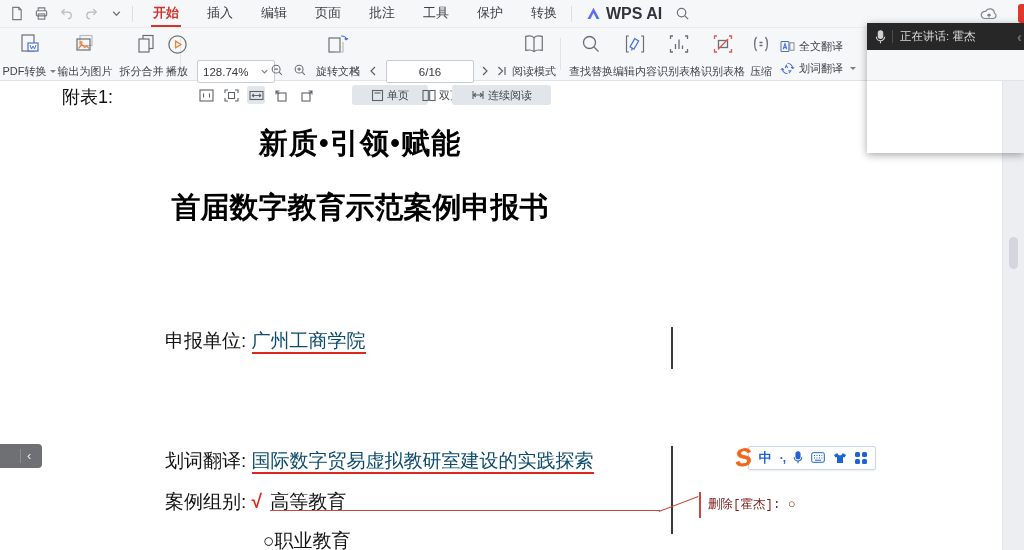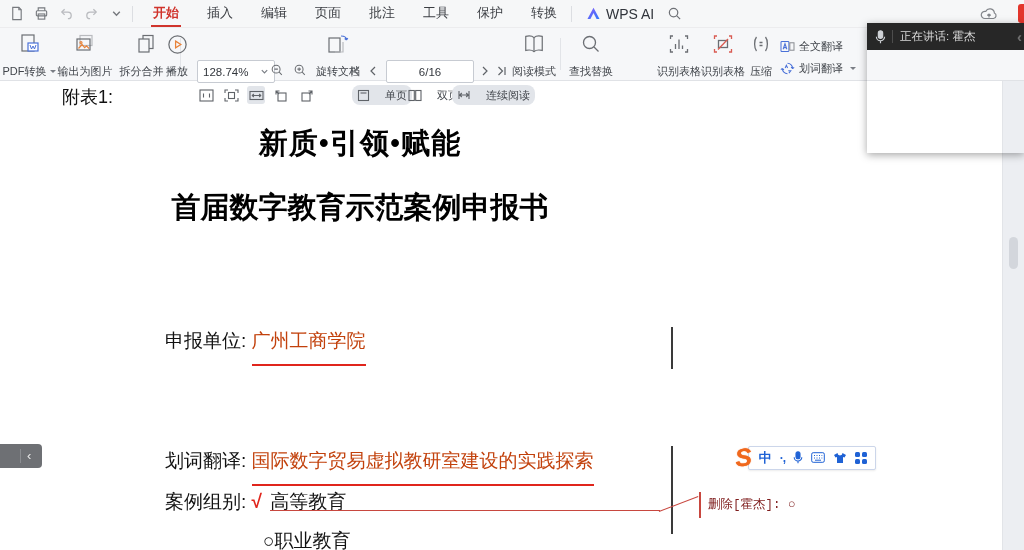--- a/index.html
+++ b/index.html
@@ -9,55 +9,55 @@
   .vsep{width:1px;height:16px;background:#dcdee2;display:inline-block}
 
   
   .titlebar{position:absolute;left:0;top:0;width:1024px;height:27px;background:#f6f7f8;
             border-bottom:1px solid #ececee;display:flex;align-items:center;z-index:30;}
   .qicons{display:flex;align-items:center;gap:9px;padding:0 8px 0 8px;}
   .qicon{width:16px;height:16px;display:flex;align-items:center;justify-content:center;cursor:default}
   .tabs{display:flex;align-items:center;height:27px;margin-left:6px;}
   .tab{font-size:13px;color:#3a3d42;margin:8px 12px;height:25px;line-height:25px;border-bottom:2px solid transparent;padding:0 2px;white-space:nowrap;}
   .tab.active{color:#d0342c;font-weight:bold;border-bottom-color:#d0342c;}
-  .wpsai{display:flex;align-items:center;gap:5px;margin:0 10px 0 14px;font-size:14px;font-weight:normal;color:#30343b;}
+  .wpsai{display:flex;align-items:center;gap:5px;margin:0 10px 0 14px;font-size:16px;font-weight:bold;color:#30343b;}
   .tb-search{margin-left:2px}
   .cloud-btn{position:absolute;right:26px;top:5px;}
   .red-sliver{position:absolute;right:0;top:4px;width:6px;height:19px;background:#e3362c;border-radius:3px 0 0 3px;}
 
   
   .ribbon{position:absolute;left:0;top:28px;width:1024px;height:52px;background:#f6f7f9;
           border-bottom:1px solid #e0e2e6;z-index:20;}
   .rb{position:absolute;display:flex;flex-direction:column;align-items:center;justify-content:space-between;
       top:4px;height:44px;padding:1px 2px;border-radius:3px;}
   .rb .lbl{font-size:11px;color:#41454b;white-space:nowrap;display:flex;align-items:center;line-height:12px;}
   .rsep{position:absolute;top:10px;width:1px;height:32px;background:#e2e4e8;}
   .caret{display:inline-block;width:0;height:0;border:3.5px solid transparent;border-top-color:#7a7e85;margin:3px 0 0 3px;}
   .zoombox{position:absolute;left:197px;top:32px;width:66px;height:21px;border:1px solid #c7cbd2;border-radius:2px;
            background:#fff;font-size:11.5px;color:#33373d;display:flex;align-items:center;justify-content:space-between;padding:0 5px;}
   .pagebox{position:absolute;left:386px;top:32px;width:86px;height:21px;border:1px solid #c7cbd2;border-radius:2px;
            background:#fff;font-size:11.5px;color:#33373d;display:flex;align-items:center;justify-content:center;}
   .navbtn{position:absolute;top:36px;width:14px;height:14px;display:flex;align-items:center;justify-content:center;}
   .minirow{position:absolute;left:197px;top:58px;display:flex;gap:7px;align-items:center;}
   .mini{width:18px;height:18px;display:flex;align-items:center;justify-content:center;border-radius:3px;}
   .mini.on{background:#e2e5ea;}
-  .chip{position:absolute;top:57px;height:20px;display:flex;align-items:center;gap:15px;font-size:11px;color:#41454b;
-        padding:0 5px;border-radius:8px;white-space:nowrap;}
+  .chip{position:absolute;top:57px;height:20px;display:flex;align-items:center;gap:3px;font-size:11px;color:#41454b;
+        padding:0 19px;border-radius:3px;white-space:nowrap;}
   .chip.on{background:#e2e5ea;}
   .tworow{position:absolute;height:18px;display:flex;align-items:center;gap:4px;font-size:11px;color:#41454b;white-space:nowrap;}
 
   
   .docarea{position:absolute;left:0;top:80px;width:1024px;height:470px;background:#fff;overflow:hidden;z-index:1;}
   .doc-serif{font-family:"Liberation Serif",serif;}
   .annex{position:absolute;left:62px;top:5px;font-size:18px;color:#111;}
   .t1{position:absolute;left:0;top:44px;width:720px;text-align:center;font-size:29px;font-weight:bold;color:#000;letter-spacing:1px;}
   .t2{position:absolute;left:0;top:108px;width:720px;text-align:center;font-size:29px;font-weight:bold;color:#000;}
   .sub{position:absolute;left:0;top:169px;width:720px;text-align:center;font-size:19px;color:#222;letter-spacing:6px;}
   .frow{position:absolute;left:165px;font-size:19px;color:#111;white-space:nowrap;}
-  .redval{color:#c2410c;border-bottom:2px solid #e0251c;padding-bottom:13px;}
+  .redval{color:#0c4a6e;border-bottom:2px solid #e0251c;padding-bottom:1px;}
   .redchk{color:#e0251c;font-weight:bold;margin-right:3px;}
   .chbar{position:absolute;left:671px;width:1.5px;background:#3a3a3a;}
   .red-h{position:absolute;left:270px;top:430px;width:390px;height:1px;background:#c8473f;}
   .red-diag{position:absolute;left:659px;top:431px;width:42px;height:1px;background:#c8473f;transform:rotate(-21deg);transform-origin:0 50%;}
   .red-v{position:absolute;left:699px;top:412px;width:1.5px;height:26px;background:#c8473f;}
   .cmt{position:absolute;left:708px;top:416px;font-size:12.5px;color:#7f1d1d;font-family:Liberation Mono, monospace;white-space:nowrap;}
 
   
   .ime{position:absolute;left:735px;top:363px;display:flex;align-items:center;z-index:5;}
   .ime-s{font-size:25px;font-weight:900;color:#f0681d;font-style:italic;margin-right:-4px;position:relative;z-index:2;
@@ -331,20 +331,28 @@
 
     <span class="rsep" style="left:560px"></span>
 
     <div class="rb" style="left:564px;width:50px">
       <svg width="22" height="22" viewBox="0 0 22 22" fill="none" stroke="#6b6e73" stroke-width="1.3">
           <circle cx="9.5" cy="9.5" r="6"></circle>
           <path d="M14 14l4.5 4.5"></path>
         </svg>
       <span class="lbl">查找替换</span>
     </div>
+    <div class="rb" style="left:608px;width:50px">
+      <svg width="22" height="22" viewBox="0 0 22 22" fill="none" stroke="#6b6e73" stroke-width="1.2">
+          <path d="M5 3H2.5v16H5M17 3h2.5v16H17"></path>
+          <rect x="8" y="6" width="4.5" height="9.5" transform="rotate(30 10 11)" stroke="#4a71d8"></rect>
+          <path d="M7.5 17.5l1-2.5" stroke="#4a71d8"></path>
+        </svg>
+      <span class="lbl">编辑内容</span>
+    </div>
     <div class="rb" style="left:652px;width:50px">
       <svg width="22" height="22" viewBox="0 0 22 22" fill="none" stroke="#6b6e73" stroke-width="1.3">
           <path d="M5 3H2.5v3M17 3h2.5v3M19.5 16v3H17M5 19H2.5v-3"></path>
           <path d="M7.5 16v-5M11 16V6.5M14.5 16v-3.5"></path>
         </svg>
       <span class="lbl">识别表格</span>
     </div>
     <div class="rb" style="left:696px;width:50px">
       <svg width="22" height="22" viewBox="0 0 22 22" fill="none" stroke="#d95b52" stroke-width="1.3">
           <path d="M5 3H2.5v3M17 3h2.5v3M19.5 16v3H17M5 19H2.5v-3"></path>

